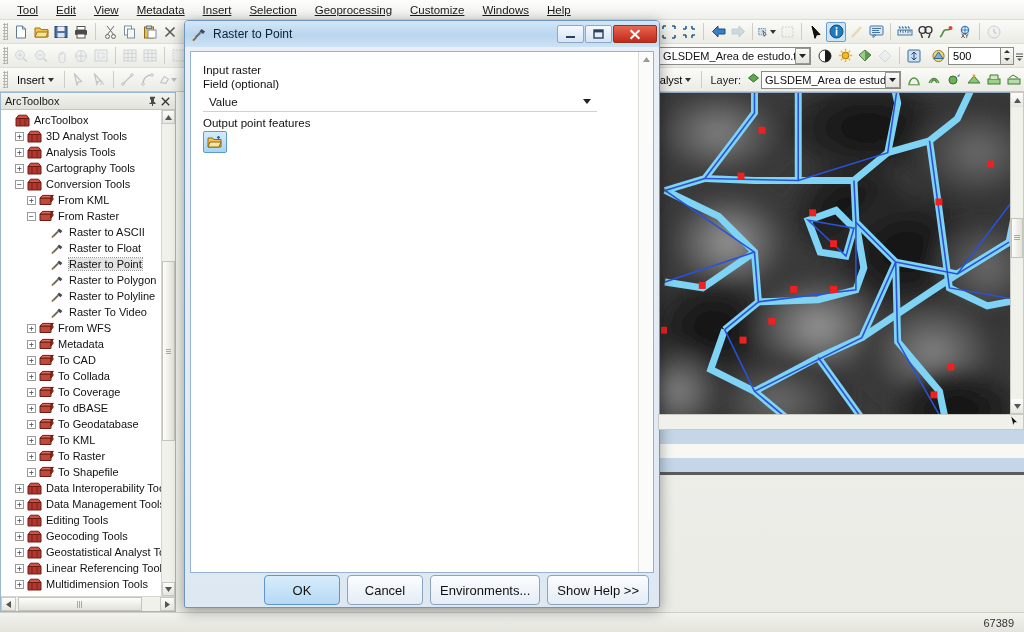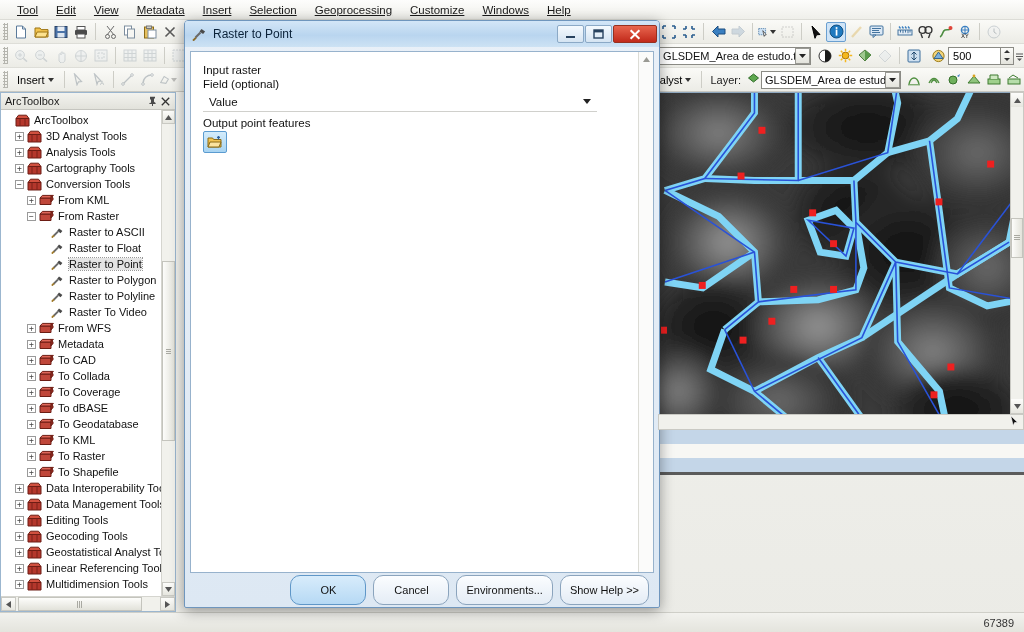--- a/index.html
+++ b/index.html
@@ -395,23 +395,23 @@
     display: flex; align-items: center; justify-content: flex-end;
     gap: 7px;
     padding: 0 10px 0 0;
     flex: 0 0 auto;
   }
   .dbtn {
     height: 30px;
     min-width: 76px;
     padding: 0 9px;
     border: 1px solid #8ba4bd;
-    border-radius: 10px;
+    border-radius: 4px;
     background: linear-gradient(#fbfdff, #e4ecf5);
-    font-size: 11px; color: #111;
+    font-size: 13px; color: #111;
     display: flex; align-items: center; justify-content: center;
     cursor: default; white-space: nowrap;
   }
   .dbtn.primary {
     background: linear-gradient(#d8ecfb, #b6d9f4);
     border-color: #5f97c8;
   }
 </style>
 </head>
 <body>

